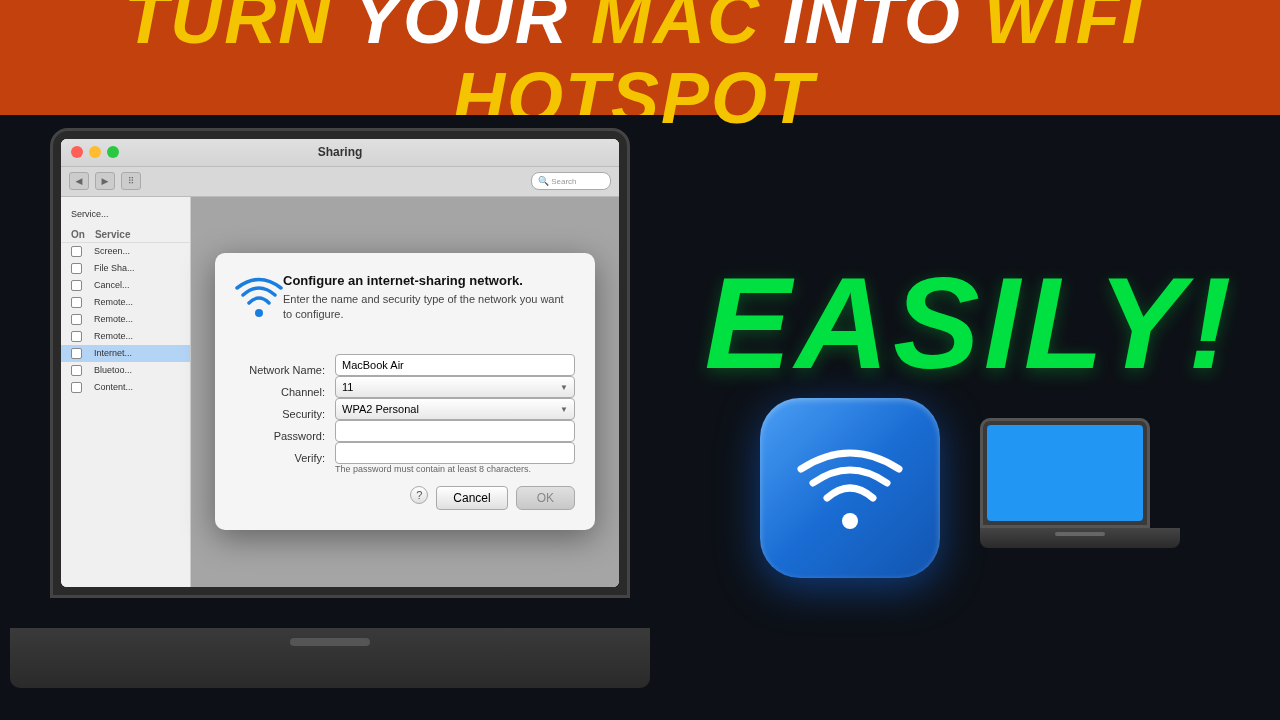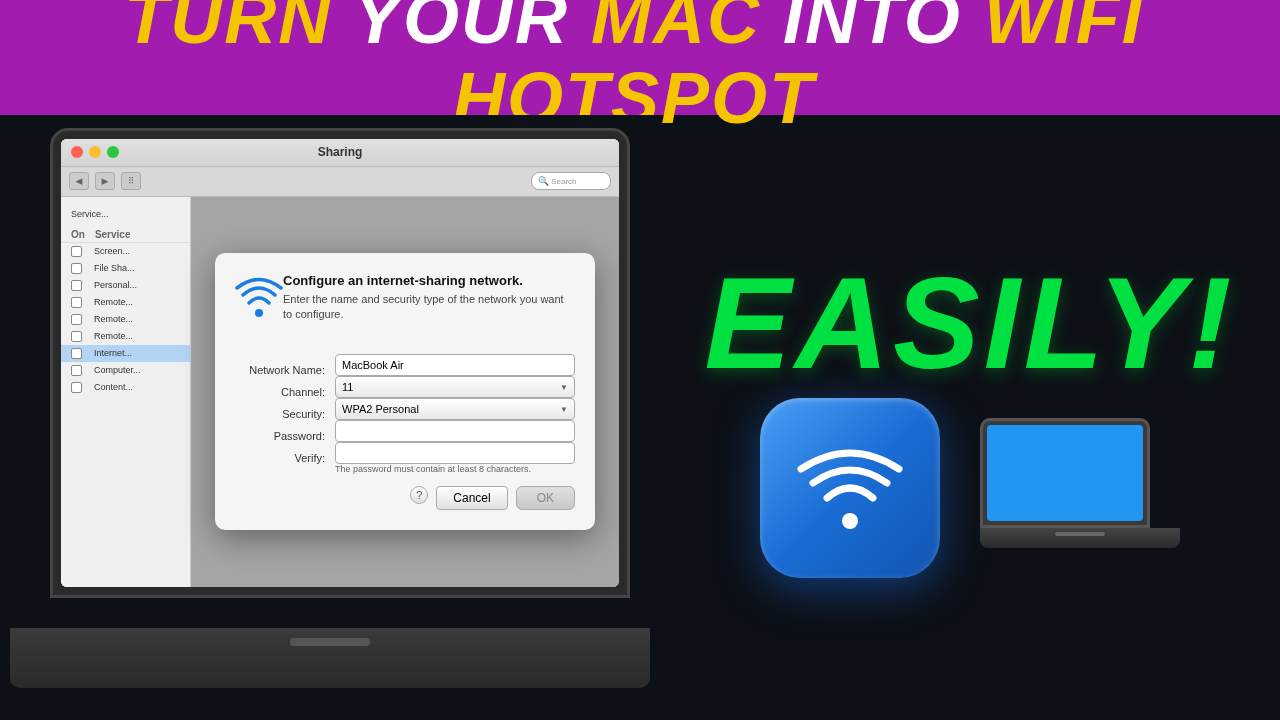--- a/index.html
+++ b/index.html
@@ -8,21 +8,21 @@
       height: 720px;
       overflow: hidden;
       background: #0d1117;
       font-family: -apple-system, BlinkMacSystemFont, 'Helvetica Neue', Arial, sans-serif;
       position: relative;
     }
 
     
     .title-bar {
       width: 100%;
-      background: #a21caf;
+      background: #c2410c;
       padding: 10px 32px 8px 20px;
       display: flex;
       align-items: center;
       justify-content: flex-start;
       position: absolute;
       top: 0;
       left: 0;
       height: 115px;
     }
     .title-text {
@@ -473,41 +473,41 @@
               <div class="service-item">
                 <div class="checkbox"></div>
                 <span>Screen...</span>
               </div>
               <div class="service-item">
                 <div class="checkbox"></div>
                 <span>File Sha...</span>
               </div>
               <div class="service-item">
                 <div class="checkbox"></div>
-                <span>Personal...</span>
+                <span>Cancel...</span>
               </div>
               <div class="service-item">
                 <div class="checkbox"></div>
                 <span>Remote...</span>
               </div>
               <div class="service-item">
                 <div class="checkbox"></div>
                 <span>Remote...</span>
               </div>
               <div class="service-item">
                 <div class="checkbox"></div>
                 <span>Remote...</span>
               </div>
               <div class="service-item selected">
                 <div class="checkbox"></div>
                 <span>Internet...</span>
               </div>
               <div class="service-item">
                 <div class="checkbox"></div>
-                <span>Computer...</span>
+                <span>Bluetoo...</span>
               </div>
               <div class="service-item">
                 <div class="checkbox"></div>
                 <span>Content...</span>
               </div>
             </div>
             <div class="main-content">
 
               <div class="dialog-overlay">
                 <div class="dialog">

